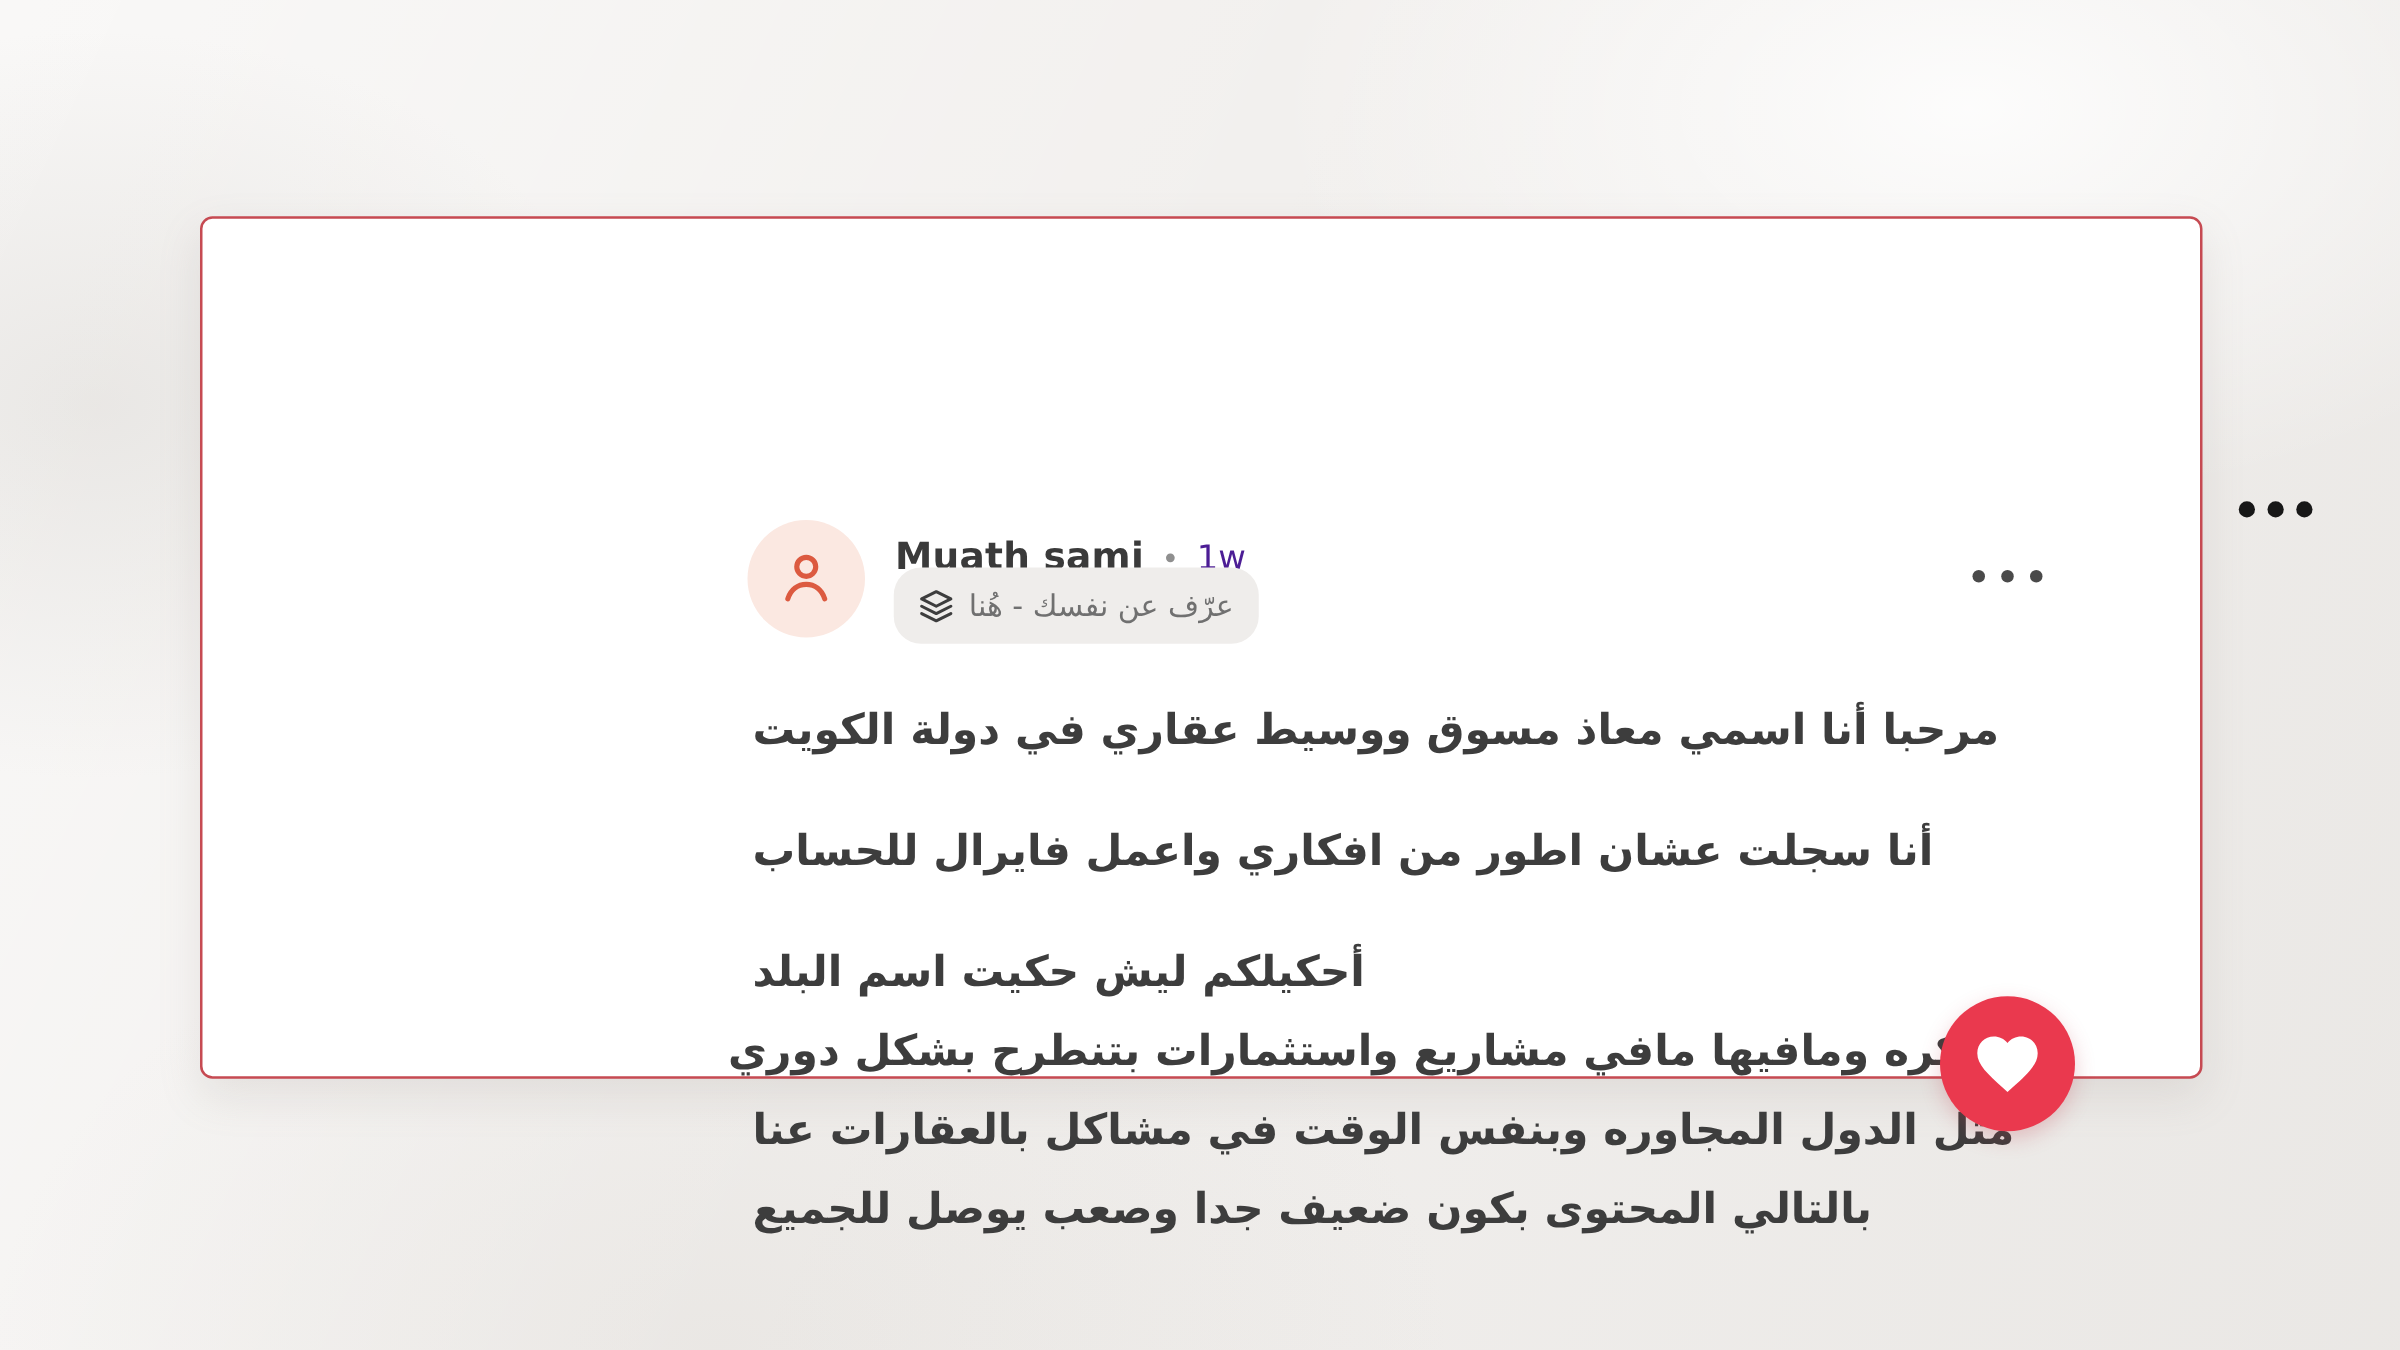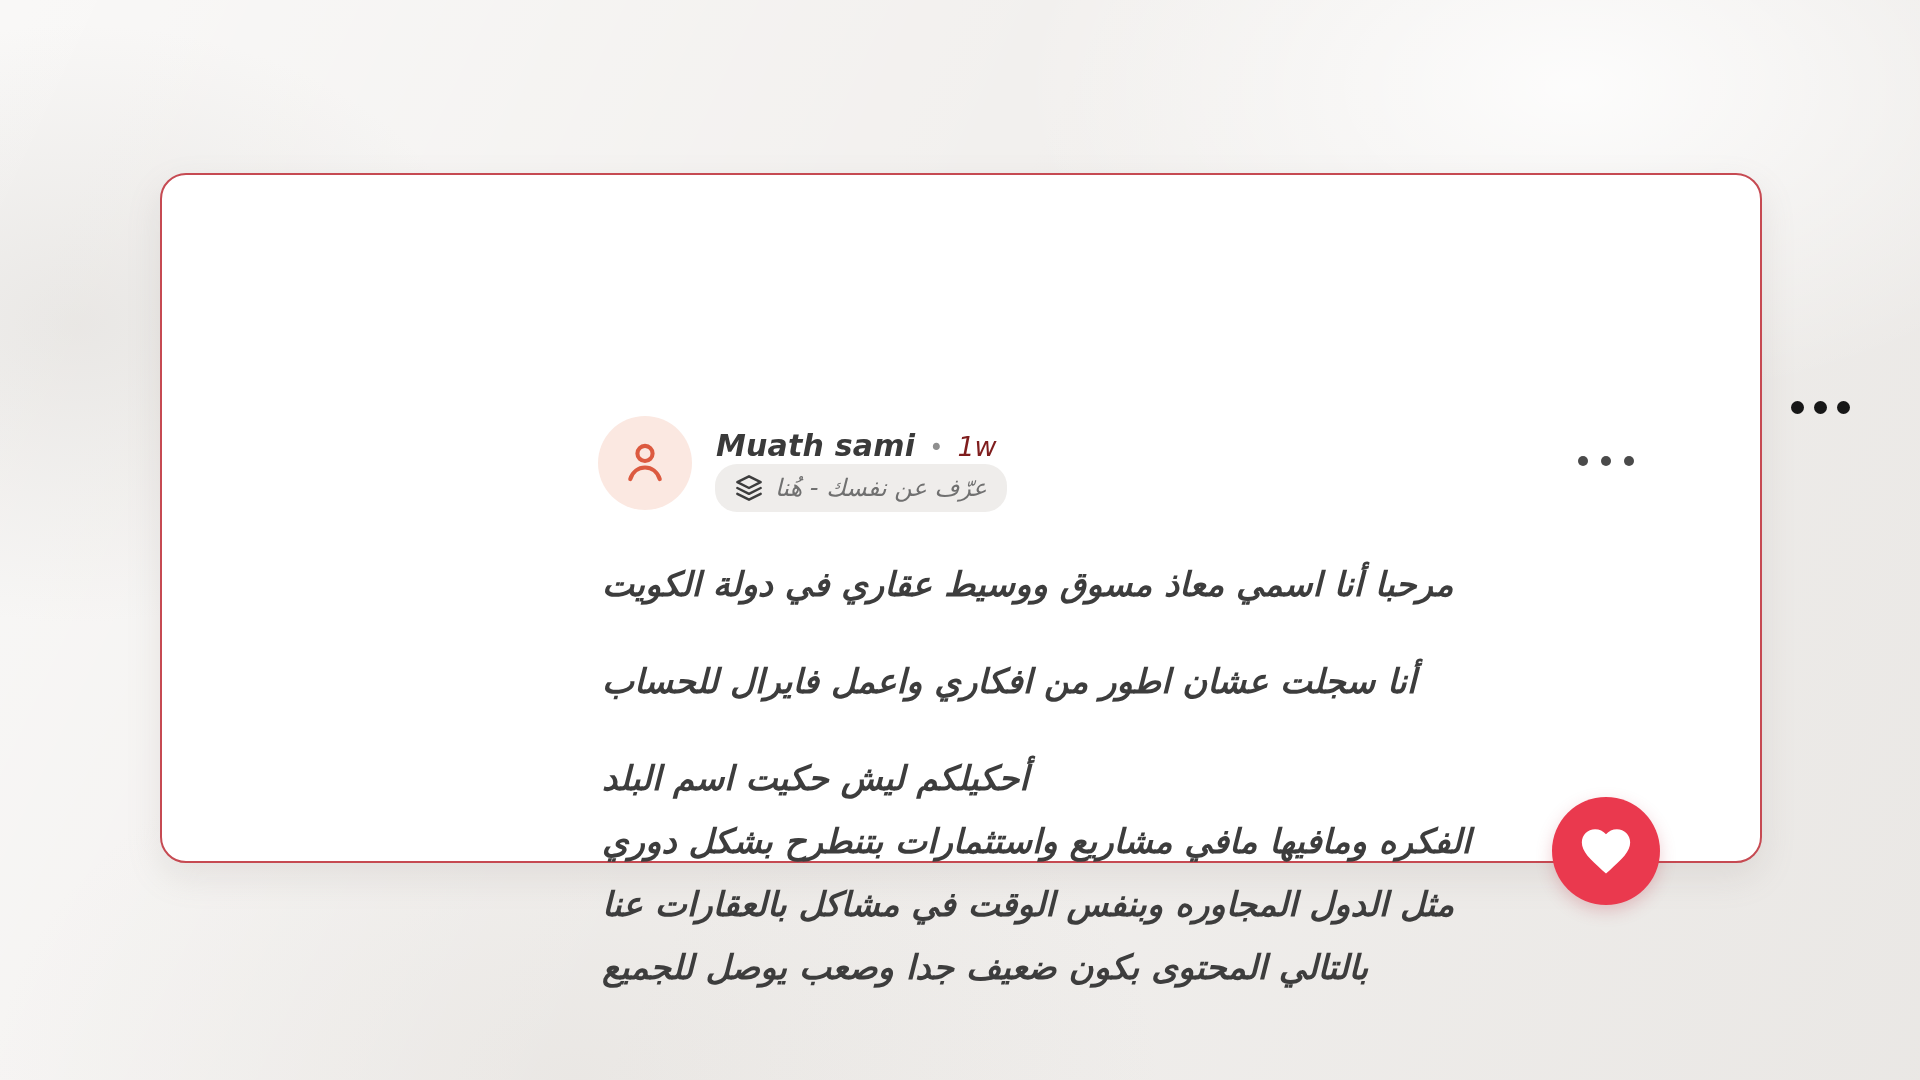--- a/index.html
+++ b/index.html
@@ -13,23 +13,22 @@
       radial-gradient(ellipse 900px 600px at 30% 100%, rgba(205,200,193,.22), rgba(205,200,193,0) 65%),
       linear-gradient(115deg, rgba(255,255,255,.55) 0%, rgba(255,255,255,0) 45%, rgba(184,180,173,.14) 100%);
     position:relative;
   }
 
   .card {
     position:absolute; left:160px; top:173px;
     width:1602px; height:690px;
     background:#ffffff;
     border:2px solid #c64a52;
-    border-radius:26px;
+    border-radius:10px;
     box-shadow:0 14px 34px rgba(148,138,128,.16);
-    font-style:italic;
   }
 
   
   .dots { display:flex; align-items:center; }
   .dots span { border-radius:50%; background:#171717; }
   .template-dots { position:absolute; top:226px; left:1629px; gap:10px; }
   .template-dots span { width:13px; height:13px; }
 
   
   .avatar {
@@ -40,25 +39,25 @@
   }
   .avatar svg { width:52px; height:52px; }
 
   .name-row {
     position:absolute; left:554px; top:236px;
     display:flex; align-items:baseline; gap:14px;
     white-space:nowrap;
   }
   .author-name { font-size:30px; font-weight:bold; color:#3a3a3a; letter-spacing:.2px; }
   .sep { font-size:24px; color:#8f8f8f; }
-  .timestamp { font-size:27px; color:#7f1d1d;margin-top:20px; }
+  .timestamp { font-size:27px; color:#4c1d95;margin-top:20px; }
 
   .badge {
-    position:absolute; left:553px; top:289px;
-    height:48px; padding:16px 20px;
+    position:absolute; left:553px; top:279px;
+    height:61px; padding:16px 20px;
     background:#efedeb; border-radius:22px;
     display:inline-flex; flex-direction:row; align-items:center; gap:12px;
   }
   .badge svg { width:28px; height:28px; flex:0 0 auto; }
   .badge-label { font-size:24px; color:#707070; direction:rtl; white-space:nowrap; }
 
   .post-dots { position:absolute; top:281px; left:1416px; gap:13px; }
   .post-dots span { width:10px; height:10px; background:#4a4a4a; }
 
   

